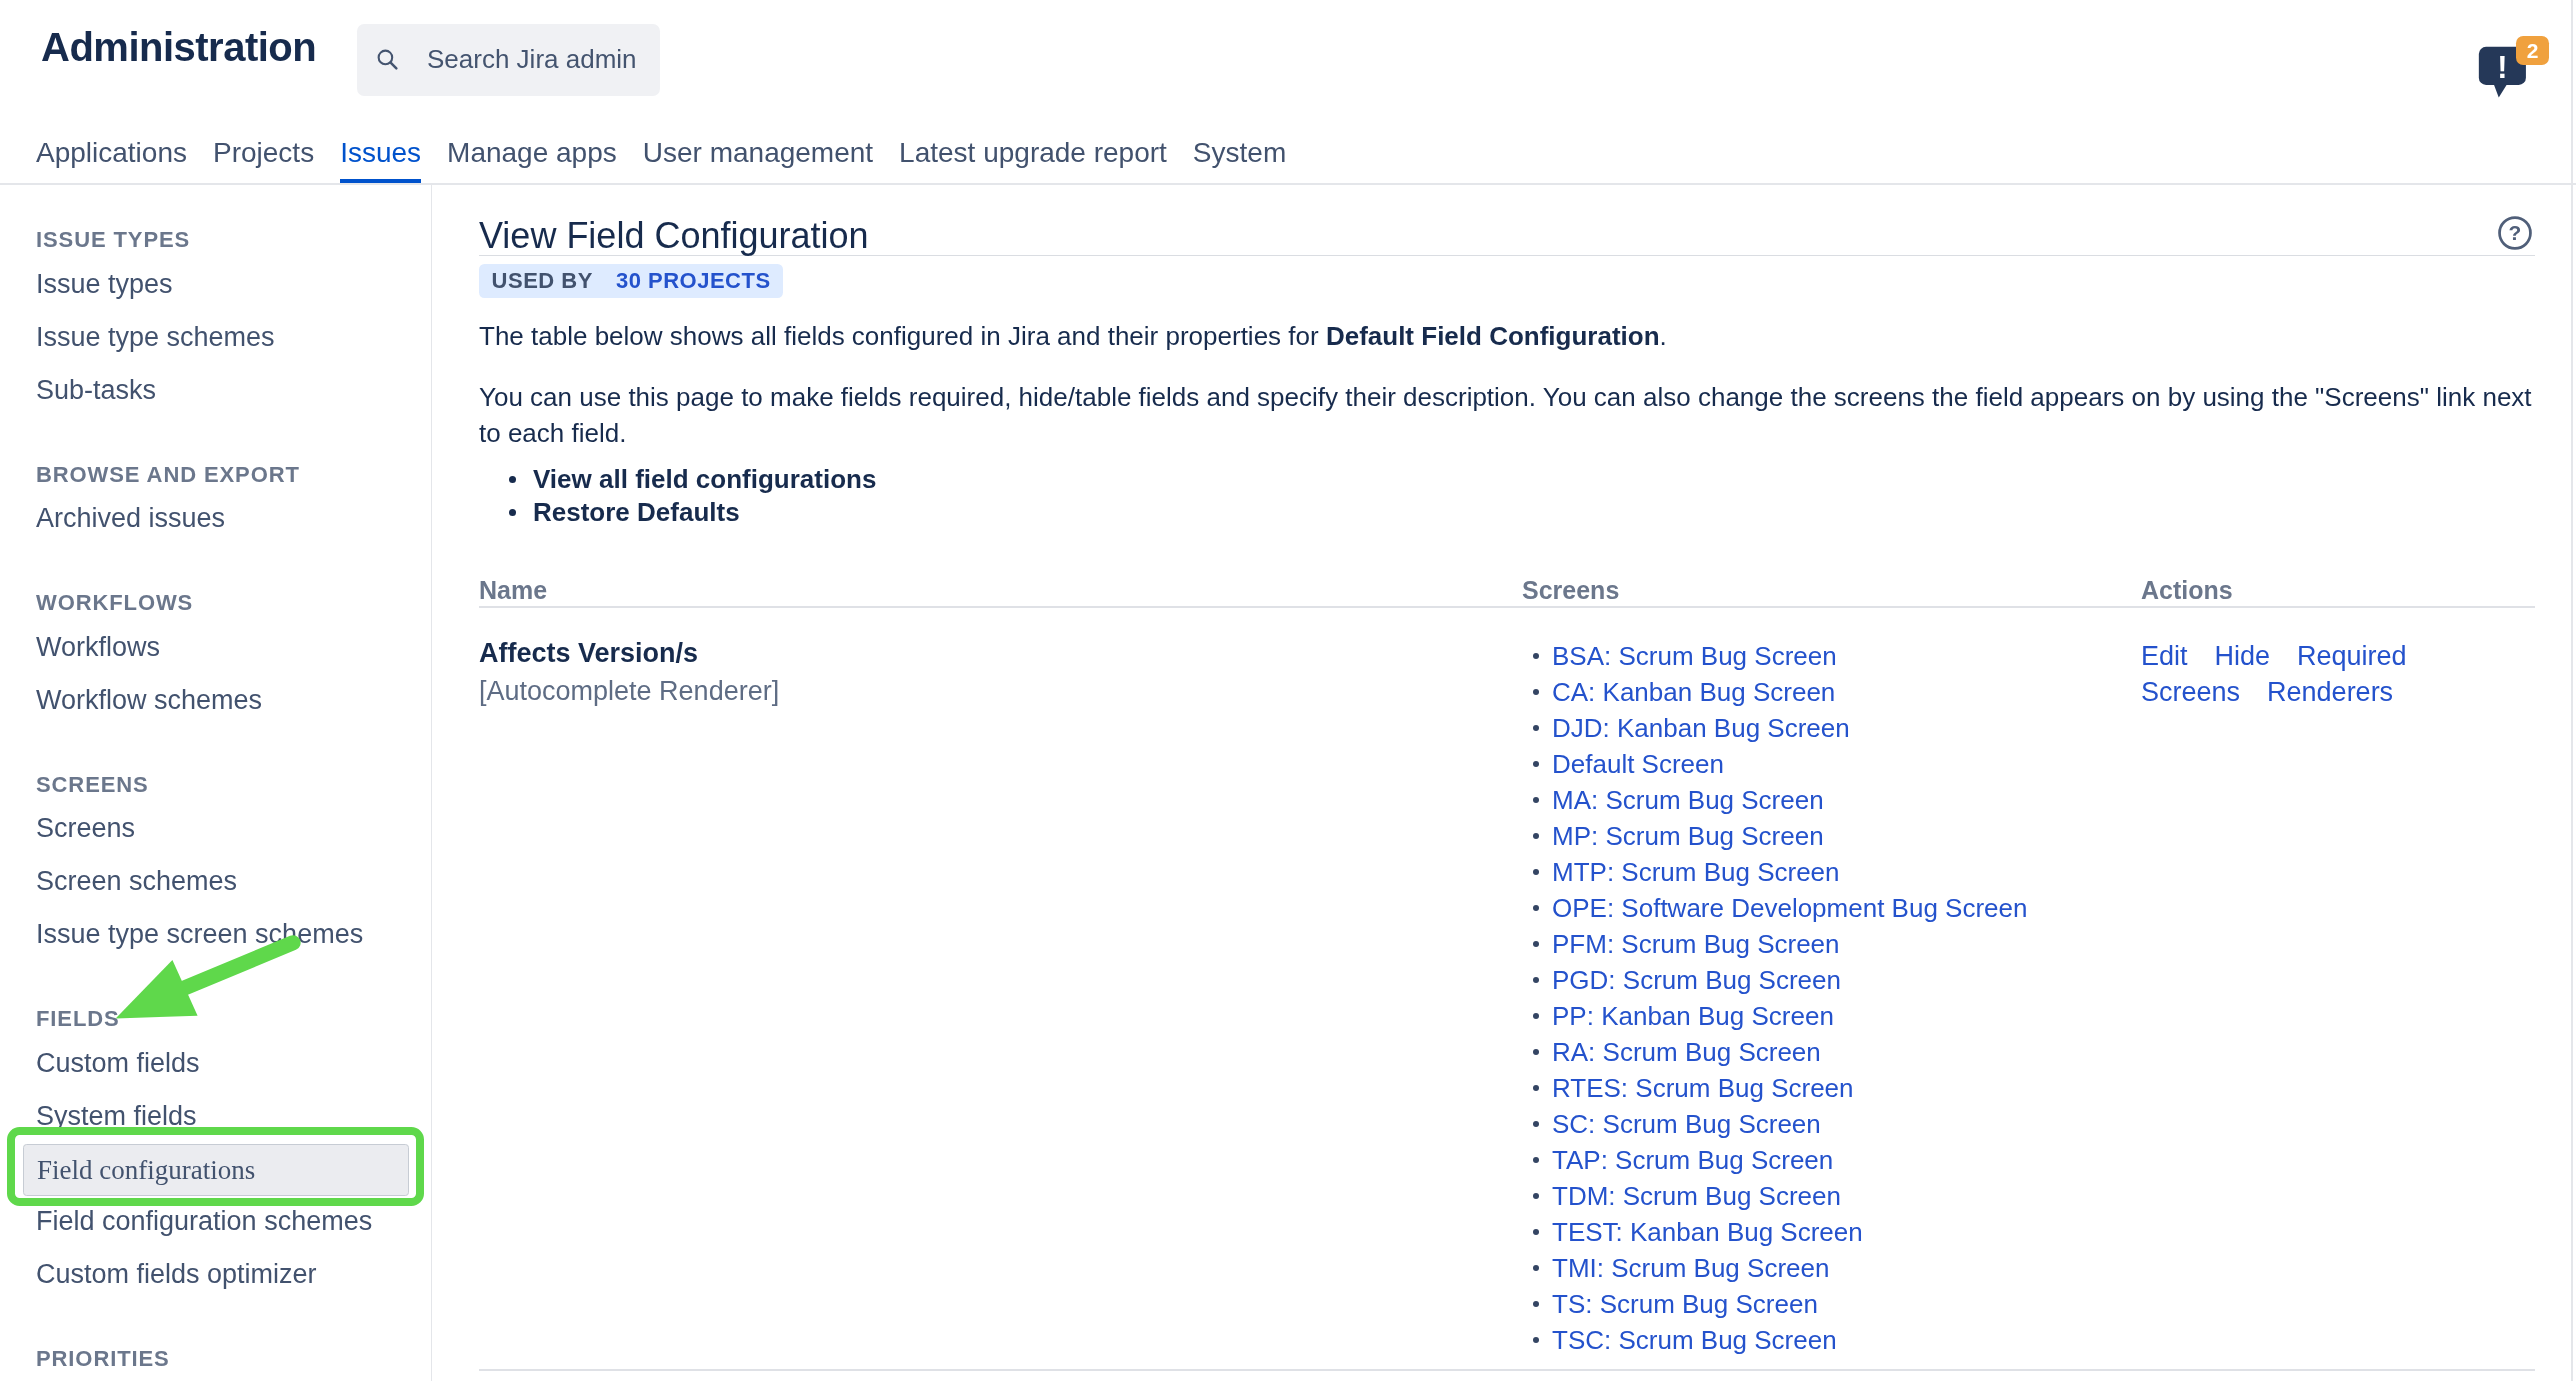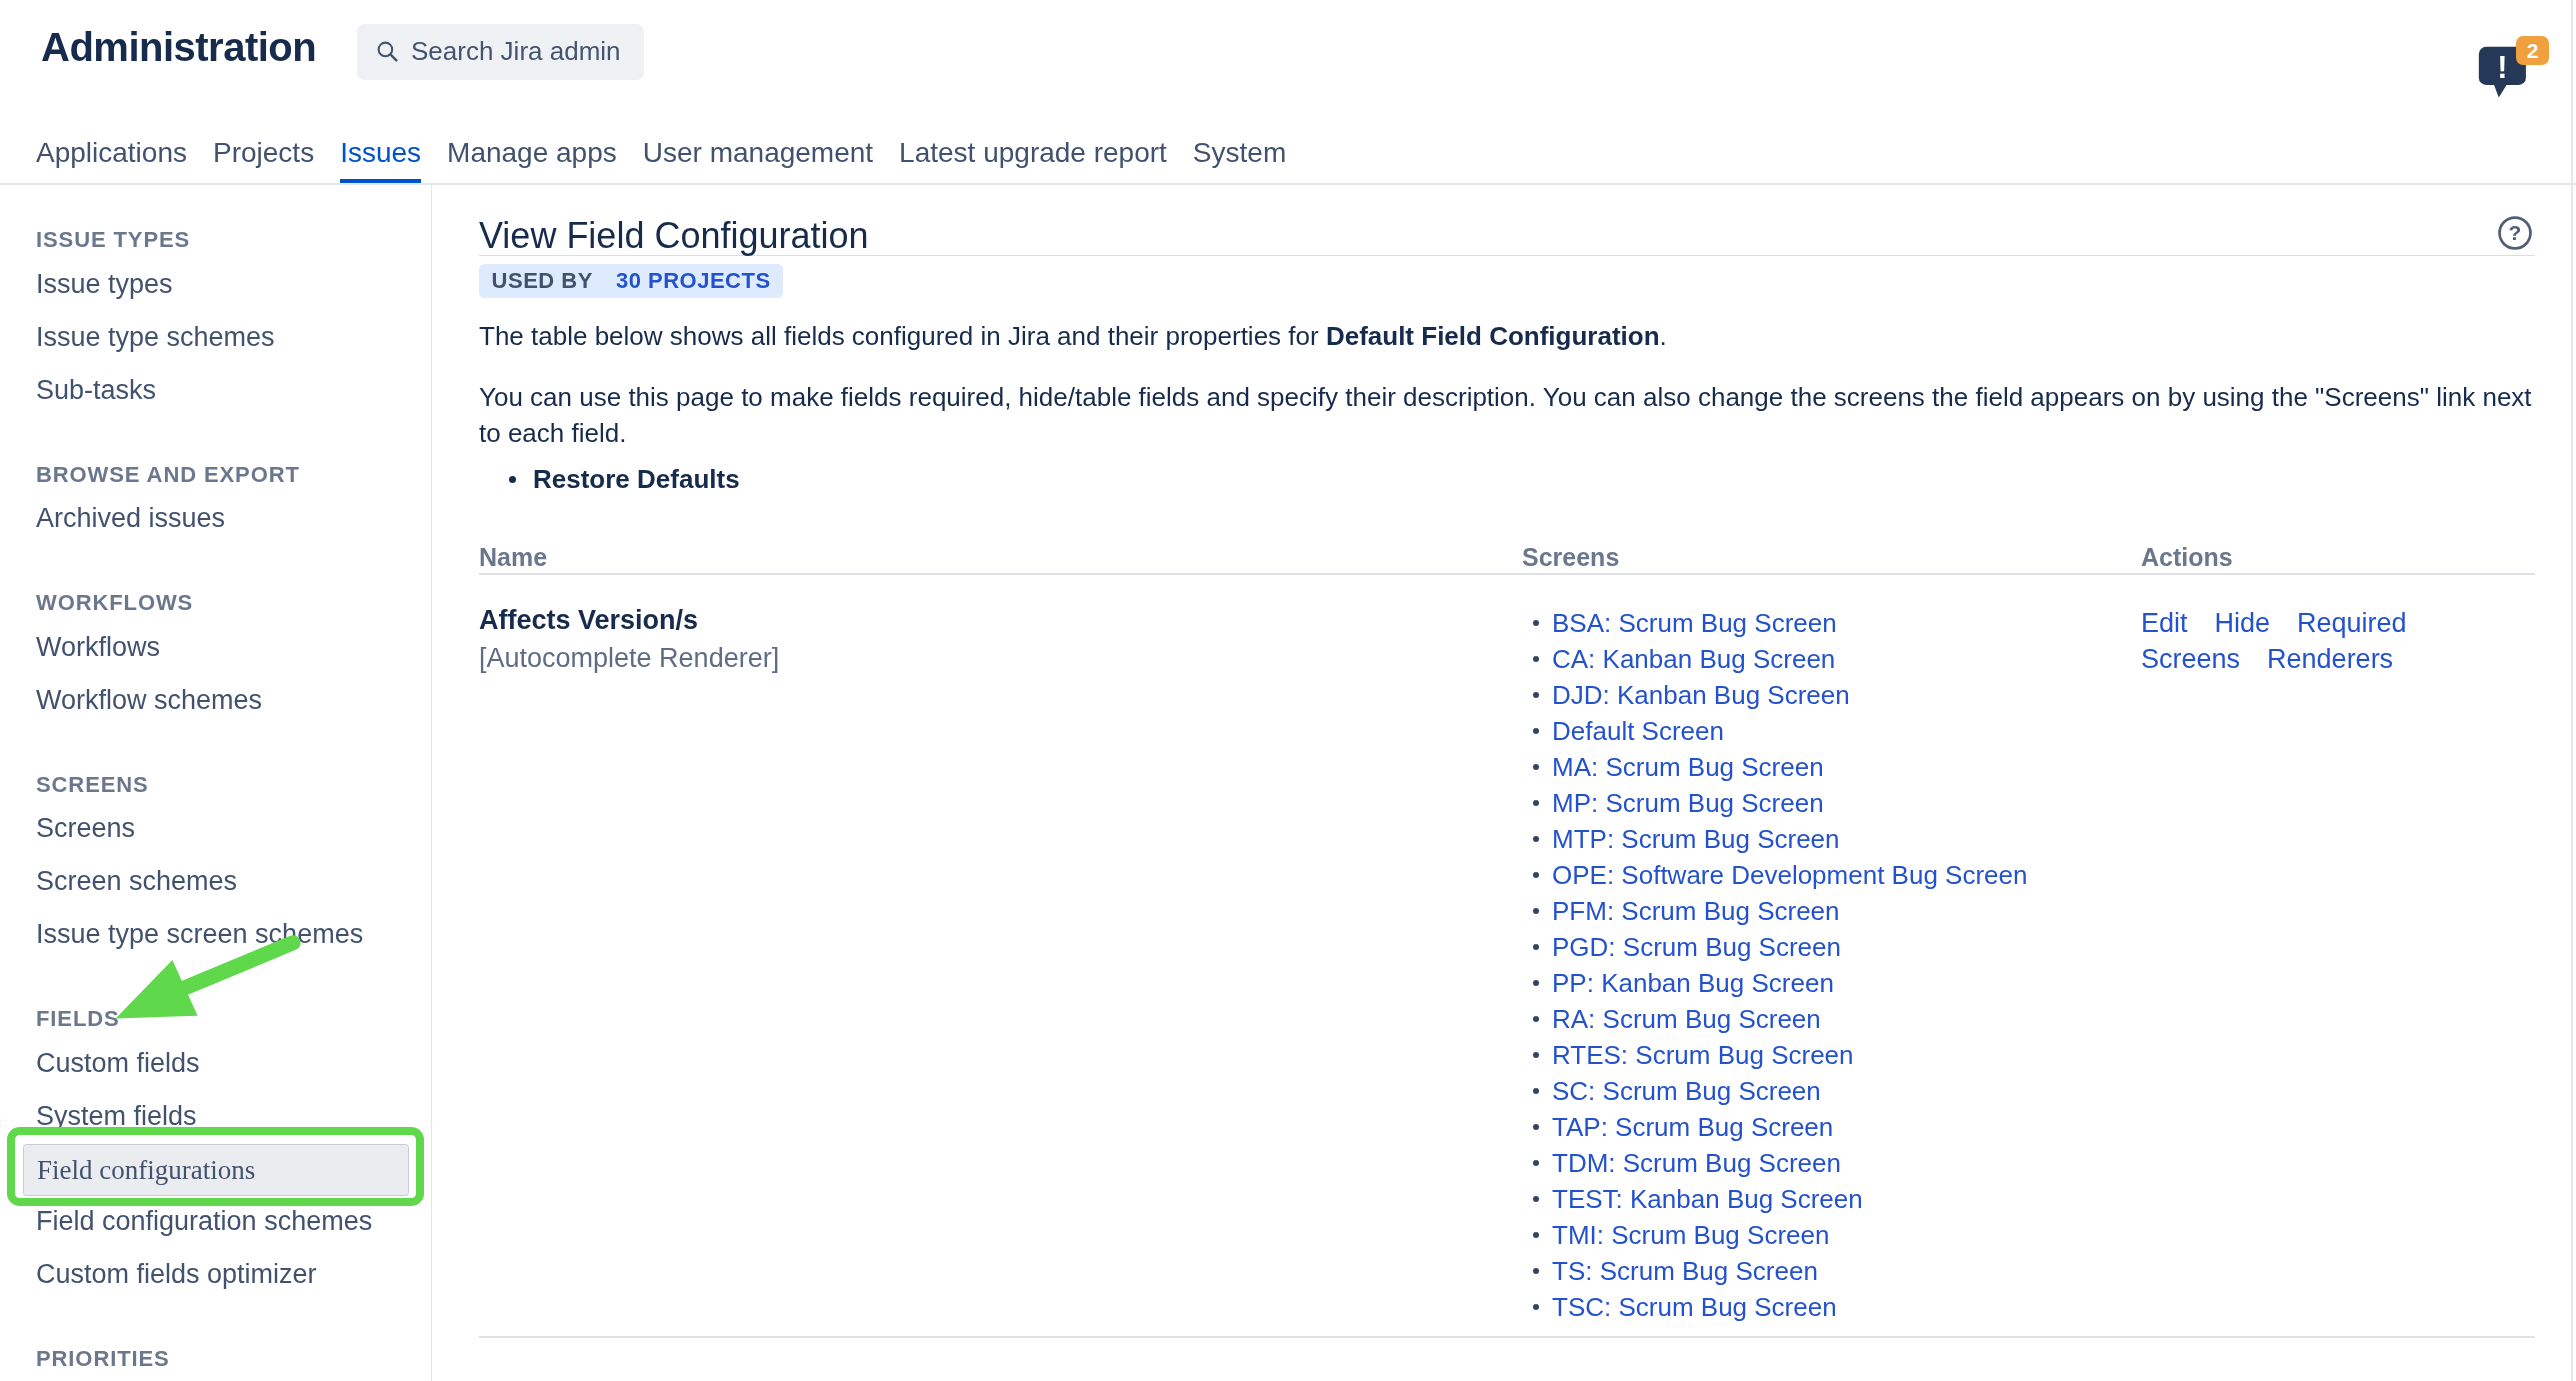--- a/index.html
+++ b/index.html
@@ -10,23 +10,23 @@
     color:var(--sidebar-text,#42526E);
   }
 
   
   .app-title {
     position:absolute; left:41px; top:25px;
     font-size:40px; font-weight:700; color:var(--heading-navy,#172B4D);
     letter-spacing:-0.5px;
   }
   .admin-search {
-    position:absolute; left:357px; top:23.5px; height:56px;
+    position:absolute; left:357px; top:23.5px; height:72px;
     background:var(--search-bg,#F0F1F4); border-radius:7.2px;
-    display:flex; align-items:center; gap:11px; padding:0 23.5px 0 18px;
+    display:flex; align-items:center; gap:27px; padding:0 23.5px 0 18px;
     font-size:26px; color:#44546F; cursor:pointer;
   }
   .notif {
     position:absolute; left:2477px; top:36px; width:72px; height:70px; cursor:pointer;
   }
   .notif-badge {
     position:absolute; right:0; top:0; min-width:33px; height:29px; border-radius:7.2px;
     background:var(--notification-orange,#F0A13E);
     color:#fff; font-size:21px; font-weight:700;
     display:flex; align-items:center; justify-content:center;
@@ -259,20 +259,21 @@
         <span class="prefix">USED BY</span>
         <a>30 PROJECTS</a>
       </span>
     </div>
 
     <p class="intro p1"><span>The table below shows all fields configured in Jira and their properties for </span><b>Default Field Configuration</b><span>.</span></p>
     <p class="intro p2">You can use this page to make fields required, hide/table fields and specify their description. You can also change the screens the field appears on by using the "Screens" link next to each field.</p>
 
     <ul class="intro-bullets">
 
+    <li><span>View </span><a>all field configurations</a></li>
         <li><span></span><a>Restore Defaults</a></li>
       </ul>
 
     <div class="fieldtable">
       <div class="ft-head">
         <div>Name</div>
         <div>Screens</div>
         <div>Actions</div>
       </div>
 

